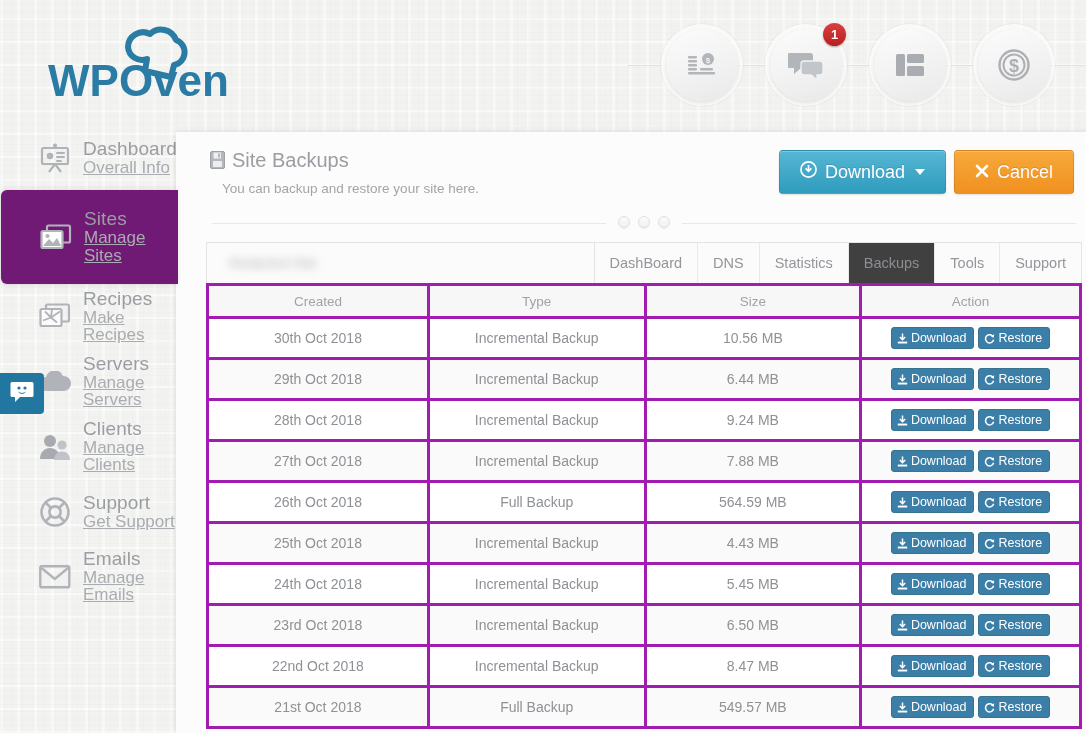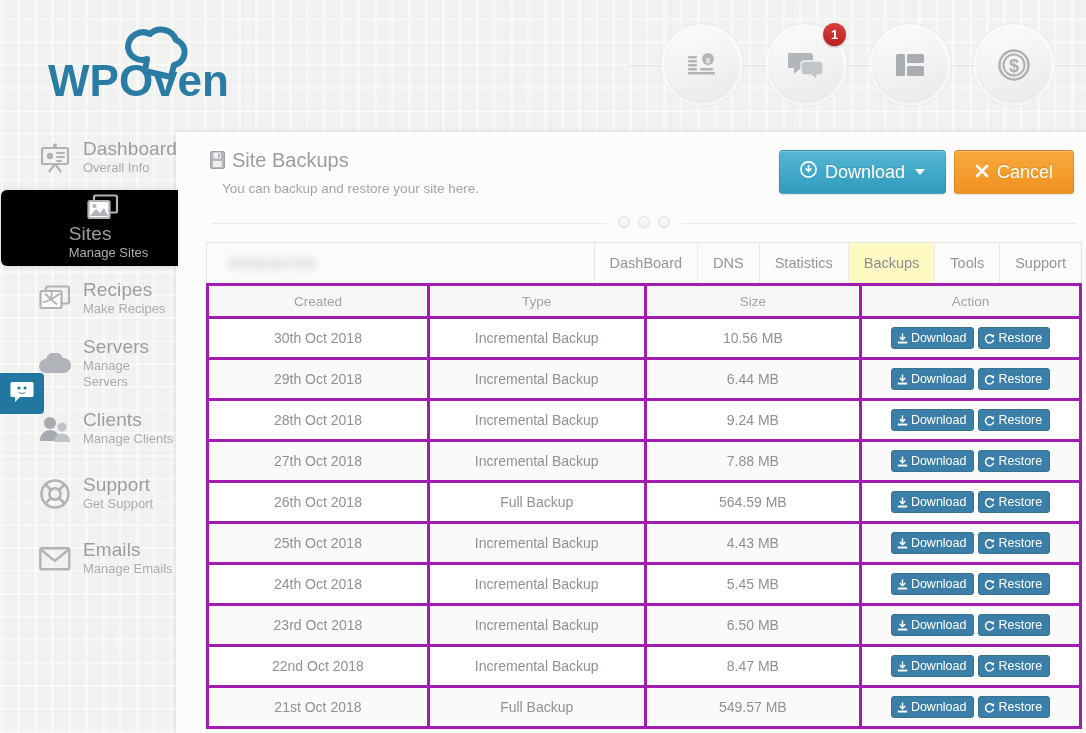--- a/index.html
+++ b/index.html
@@ -113,32 +113,32 @@
     margin-right: 11px;
   }
   .nav-text { line-height: 1.05; }
   .nav-title {
     font-size: 19px;
     color: #9a9da1;
     font-weight: normal;
     letter-spacing: 0.1px;
   }
   .nav-sub {
-    font-size: 13px;
+    font-size: 17px;
     color: #a9acb0;
     margin-top: 17px;
+    text-decoration: underline;
   }
   .nav-item.active {
-    background: #000000;
+    background: #701a75;
     border-radius: 6px 0 0 6px;
     box-shadow: -2px 0 5px rgba(0,0,0,0.05), 0 -2px 5px rgba(0,0,0,0.04), 0 3px 5px rgba(0,0,0,0.04);
     margin-left: 1px;
     z-index: 3;
-    height: 76px;
-    flex-direction: column;
+    height: 94px;
   }
 
   
   #chatwidget {
     position: absolute;
     left: 0;
     top: 373px;
     width: 44px; height: 41px;
     background: #2277a0;
     border-radius: 0 4px 4px 0;
@@ -269,21 +269,21 @@
     display: flex;
     align-items: center;
     padding: 0 15px;
     border-right: 1px solid #e9e9e9;
     font-size: 14.5px;
     color: #93969a;
     cursor: pointer;
     white-space: nowrap;
   }
   .tab:last-child { border-right: none; }
-  .tab.active { background: #fef9c3; color: #8b8e92; }
+  .tab.active { background: #404040; color: #8b8e92; }
 
   
   #tbl {
     margin: 0 30px;
     width: calc(100% - 60px);
     border-collapse: collapse;
     table-layout: fixed;
   }
   #tbl th, #tbl td {
     border: 3px solid #a21caf;

